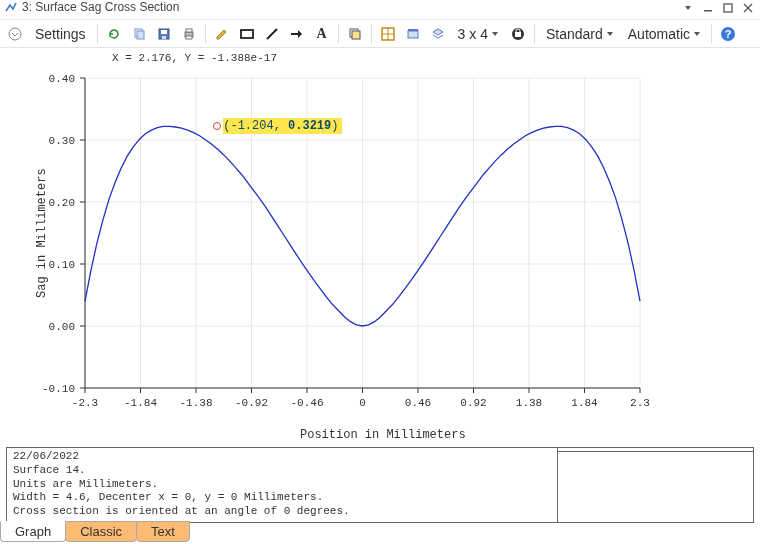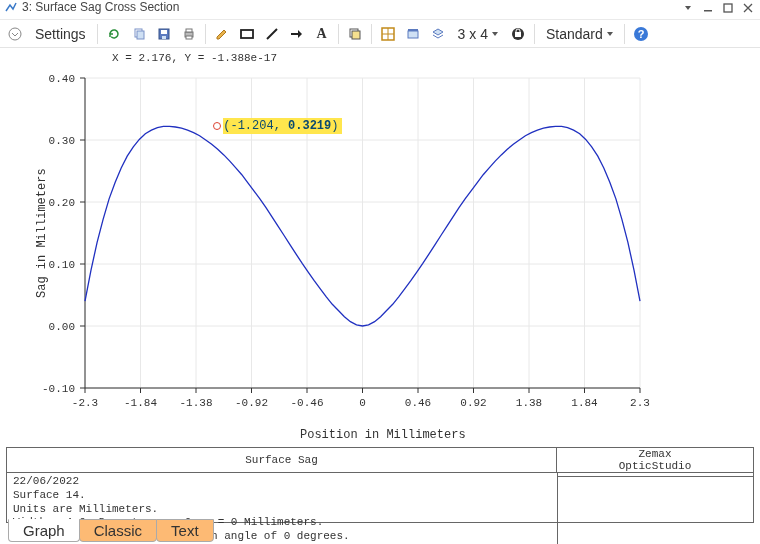--- a/index.html
+++ b/index.html
@@ -148,23 +148,23 @@
   .info-br-bot {
     flex:1;
     border-left:1px solid #666;
     display:flex; flex-direction:column; align-items:center; justify-content:center;
     line-height:1.2;
     padding: 2px;
     text-align:center;
   }
   .tabs {
     position:absolute;
-    left:8px; bottom:2px;
+    left:0; bottom:2px;
     display:flex;
-    font-size:15px;
+    font-size:13px;
     color:#333;
     align-items:center;
   }
   .tab {
     padding: 2px 14px;
     border:1px solid #aaa;
     border-top:1px solid #aaa;
     background:#fdba74;
     margin-right:-1px;
     border-radius: 0 0 4px 4px;
@@ -294,20 +294,24 @@
   <span class="tbtn">
       <svg width="14" height="14">
         <circle cx="7" cy="7" r="6" fill="#333"></circle>
         <path d="M5 5v-1a2 2 0 0 1 4 0v1" stroke="#fff" fill="none"></path>
         <rect x="4" y="5" width="6" height="5" fill="#fff"></rect>
       </svg>
     </span>
   <span class="sep"></span>
   <span class="txtbtn">
       <span>Standard</span>
+      <span class="caret-down"></span>
+    </span>
+  <span class="txtbtn">
+      <span>Automatic</span>
       <span class="caret-down"></span>
     </span>
   <span class="sep"></span>
   <span class="tbtn">
       <svg width="16" height="16">
         <circle cx="8" cy="8" r="7" fill="#3a79d8"></circle>
         <text x="8" y="12" text-anchor="middle" fill="#fff" font-size="11" font-weight="bold">?</text>
       </svg>
     </span>
 </div>
@@ -372,27 +376,20 @@
     </svg>
   <div class="axis-label ylabel" style="left:35px; top:250px;">Sag in Millimeters</div>
   <div class="axis-label" style="left:300px; top:380px;">Position in Millimeters</div>
   <div id="ann-marker" class="ann-marker" style="left: 217.235px; top: 78.422px;"></div>
   <div id="ann-label" class="ann-label" style="left: 223.235px; top: 70.422px;">
     <span>(-1.204, </span><span class="bold-part">0.3219</span><span>)</span>
   </div>
 </div>
 
 <div class="info-panel">
-  <div class="info-top">
-    <div class="info-top-left">Surface Sag</div>
-    <div class="info-top-right">
-      <div>Zemax</div>
-      <div>OpticStudio</div>
-    </div>
-  </div>
   <div class="info-bottom">
     <div class="info-bottom-left">22/06/2022
 Surface 14.
 Units are Millimeters.
 Width = 4.6, Decenter x = 0, y = 0 Millimeters.
 Cross section is oriented at an angle of 0 degrees.</div>
     <div class="info-bottom-right">
       <div class="info-br-top"></div>
       <div class="info-br-bot">
       </div>

